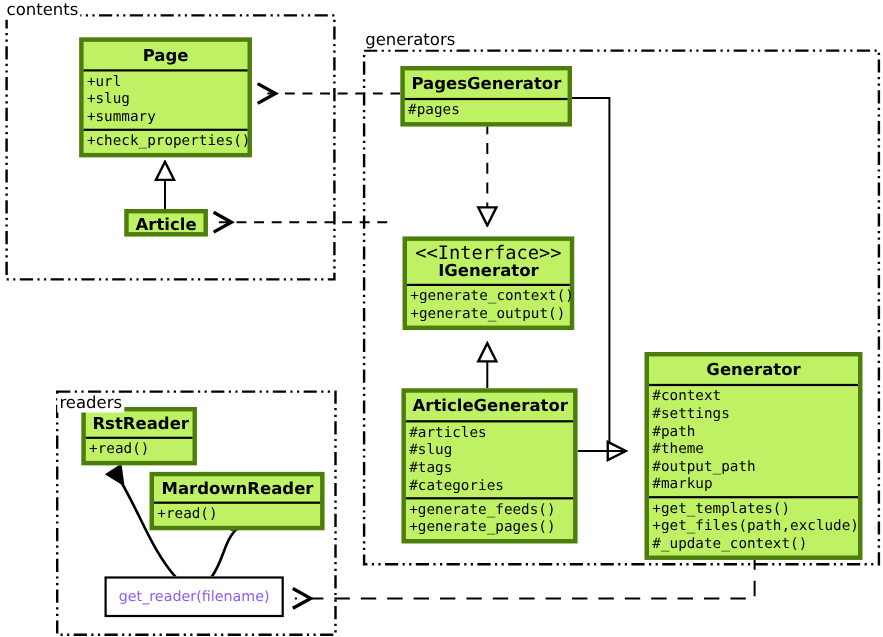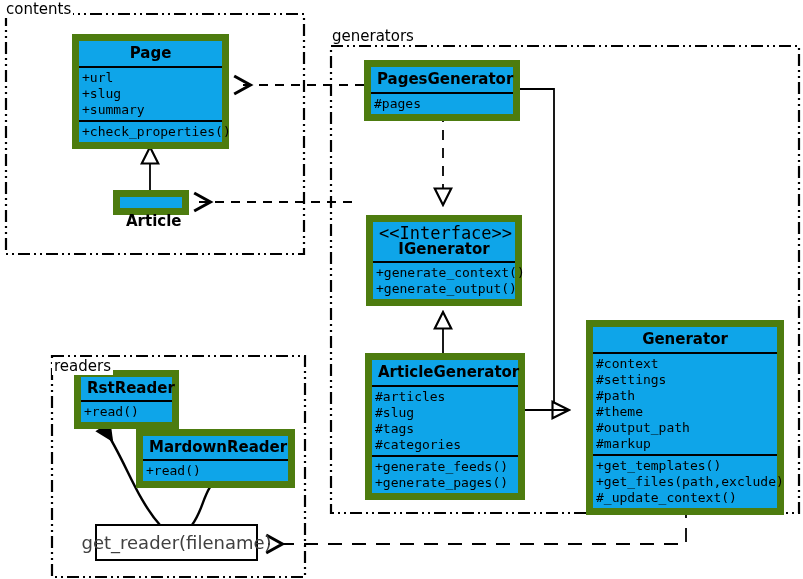--- a/index.html
+++ b/index.html
@@ -30,22 +30,22 @@
     color: #000;
     background: #fff;
     line-height: 17px;
     white-space: nowrap;
     z-index: 5;
     padding: 0 2px;
   }
   
   .uml {
     position: absolute;
-    background: #0ea5e9;
-    border: 7px solid #4d7c0f;
+    background: #bef264;
+    border: 4px solid #4d7c0f;
     box-sizing: border-box;
     z-index: 4;
   }
   .uml .hdr {
     text-align: center;
     font-weight: bold;
     font-size: 15px;
     font-family: "DejaVu Sans", sans-serif;
     padding: 4px 6px 5px 6px;
     line-height: 16px;
@@ -71,22 +71,22 @@
   }
   .plain {
     position: absolute;
     background: #ffffff;
     border: 2px solid #000000;
     box-sizing: border-box;
     display: flex;
     align-items: center;
     justify-content: center;
     font-family: "DejaVu Sans", sans-serif;
-    font-size: 18px;
-    color: #404040;
+    font-size: 13px;
+    color: #8b5cf6;
     z-index: 4;
   }
 </style>
 </head>
 <body>
 
 <div id="canvas">
 
   <div class="pkg-label" style="left:4px;  top:1px;">contents</div>
   <div class="pkg-label" style="left:330px;top:28px;">generators</div>
@@ -138,21 +138,21 @@
       <div class="row">+url</div>
       <div class="row">+slug</div>
       <div class="row">+summary</div>
     </div>
     <div class="sect">
       <div class="row">+check_properties()</div>
     </div>
   </div>
 
   <div class="uml" style="left:113px; top:190px; width:76px; height:25px;">
-    <div class="hdr" style="padding:16px 6px;text-align:right;">Article</div>
+    <div class="hdr" style="padding:2px 6px;">Article</div>
   </div>
 
   <div class="uml" style="left:364px; top:60px; width:156px;">
     <div class="hdr">PagesGenerator</div>
     <div class="sect">
       <div class="row">#pages</div>
     </div>
   </div>
 
   <div class="uml" style="left:366px; top:215px; width:156px;">

